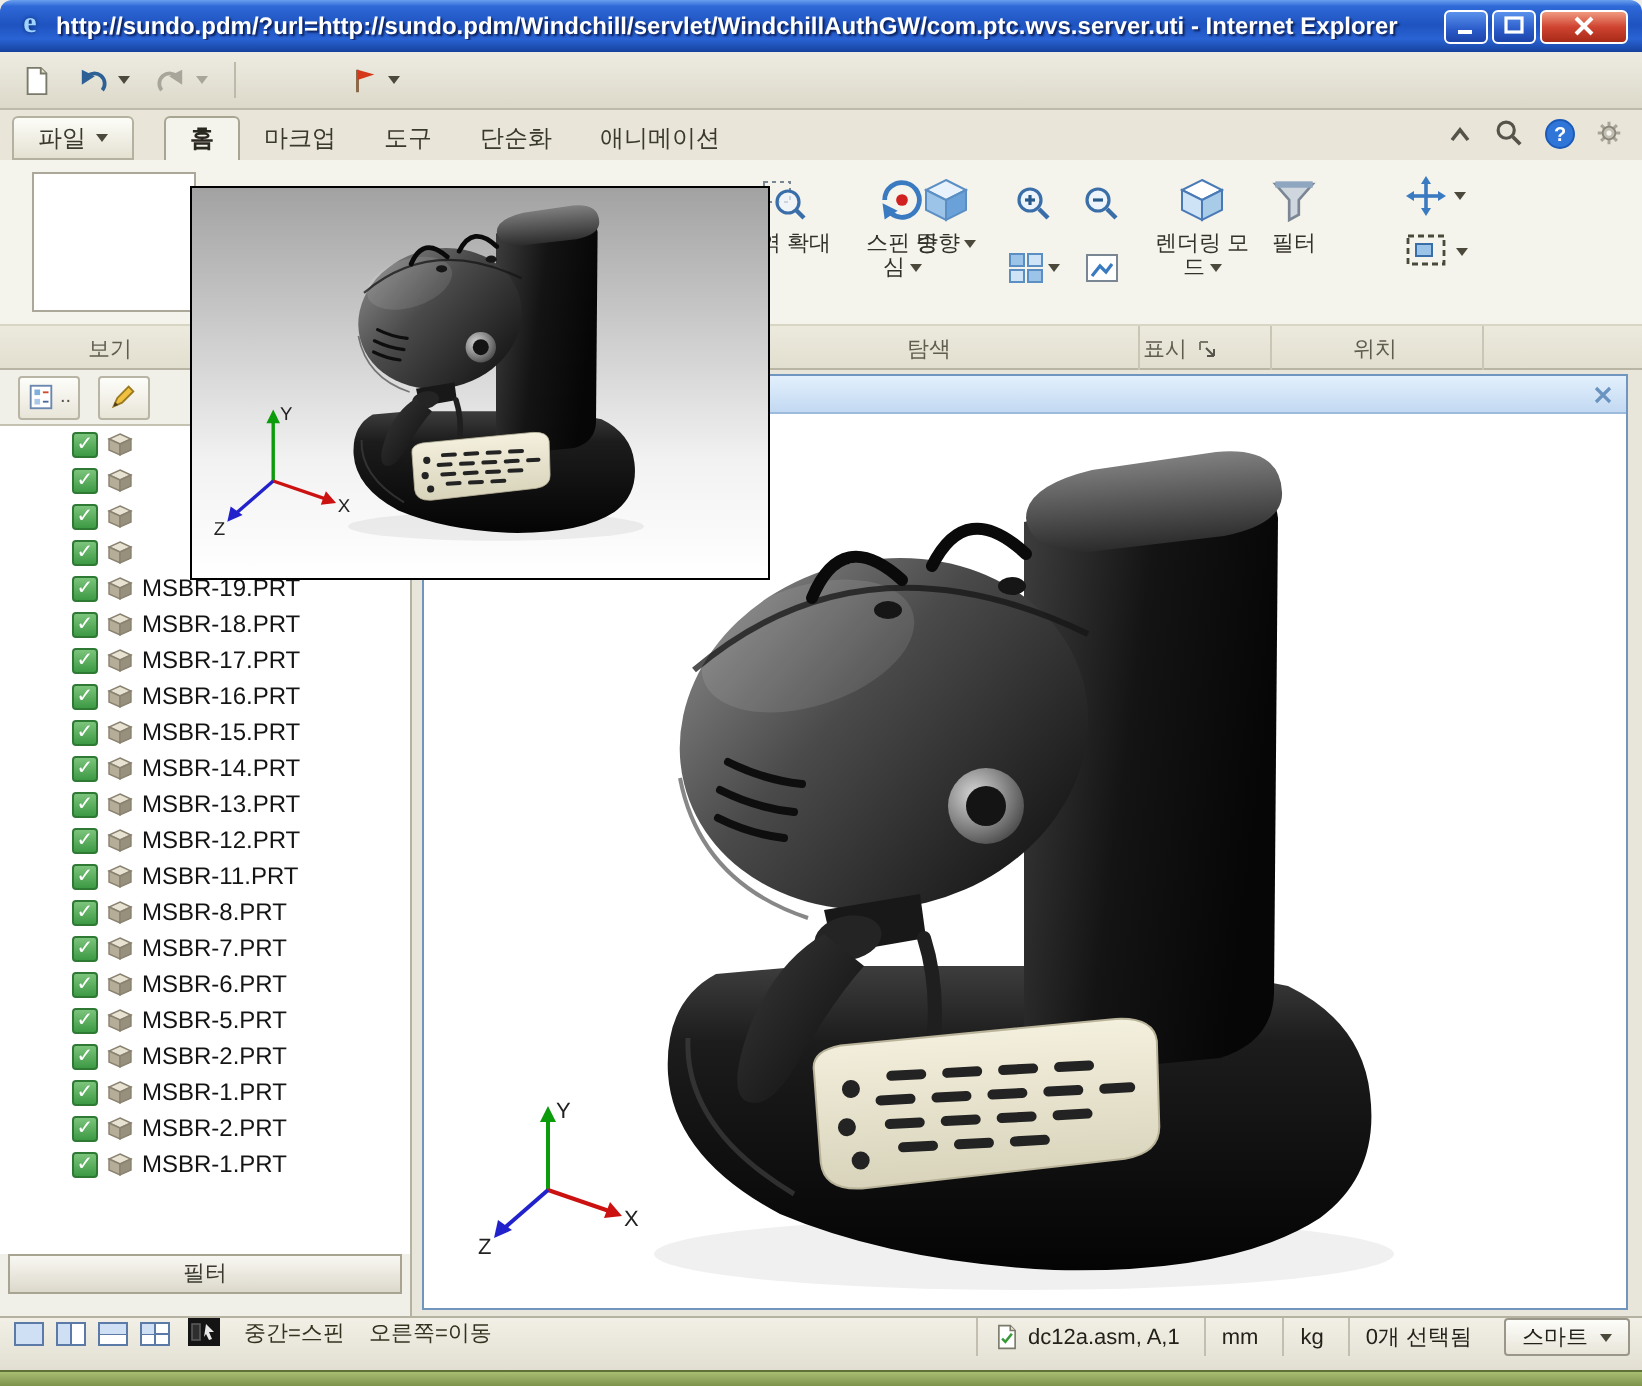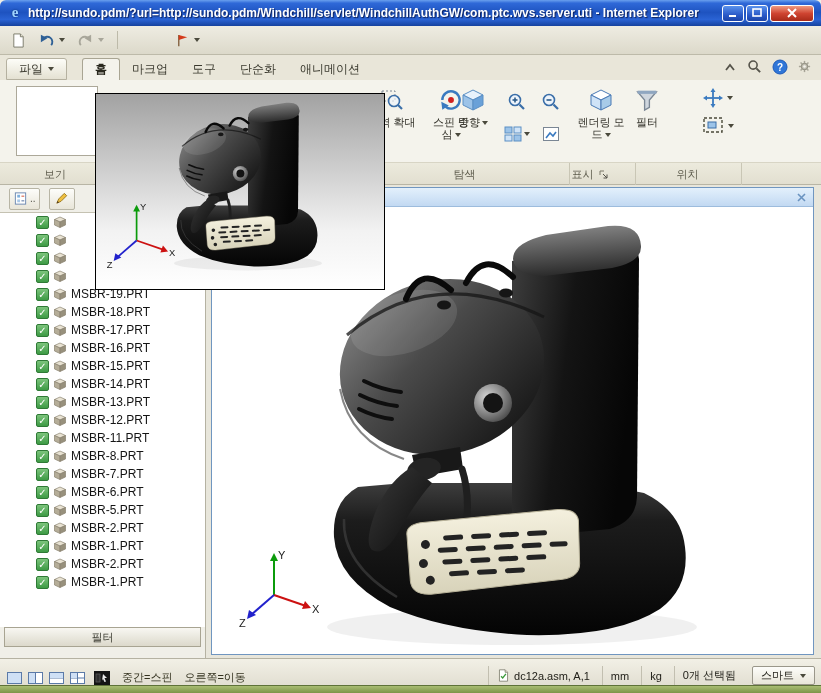--- a/index.html
+++ b/index.html
@@ -72,21 +72,21 @@
   .viewport{flex:1;margin:2px 7px 3px 5px;border:1px solid #7096c0;display:flex;flex-direction:column;background:#fff}
   .vp-header{height:19px;background:linear-gradient(#e3f0fc,#c2d9f2);border-bottom:1px solid #9dbcdd;
     display:flex;align-items:center;justify-content:flex-start;position:relative}
   .vp-title{font-size:12px;color:#1b4c7a}
   .vp-close{position:absolute;right:5px;top:2px;width:14px;height:14px;display:flex;align-items:center;justify-content:center}
   .vp-canvas{flex:1;position:relative;background:#fff}
   .scene{position:absolute;left:0;top:0}
 
   
   .statusbar{height:27px;background:linear-gradient(#f2f0e6,#e2dfd2);border-top:1px solid #b5b2a2;
-    display:flex;align-items:flex-end;padding:0 6px;gap:4px}
+    display:flex;align-items:flex-start;padding:0 6px;gap:4px}
   .lay{display:inline-flex;width:17px;height:15px;align-items:center;justify-content:center}
   .darkicon{display:inline-flex;margin-left:4px}
   .hint{font-size:11px;color:#33321f;margin-left:8px;white-space:nowrap}
   .spacer{flex:1}
   .scell{border-left:1px solid #c2bfb0;padding:2px 8px;font-size:11px;color:#22211a;height:19px;display:flex;
     align-items:center;gap:4px;white-space:nowrap}
   .scell.mode{border:1px solid #9a978a;background:linear-gradient(#fdfdfa,#e8e5d8);margin-left:4px;border-radius:2px}
 
   .bottomstrip{height:8px;background:linear-gradient(180deg,#a9bd72,#7d944a);border-top:1px solid #5e7238}
 

